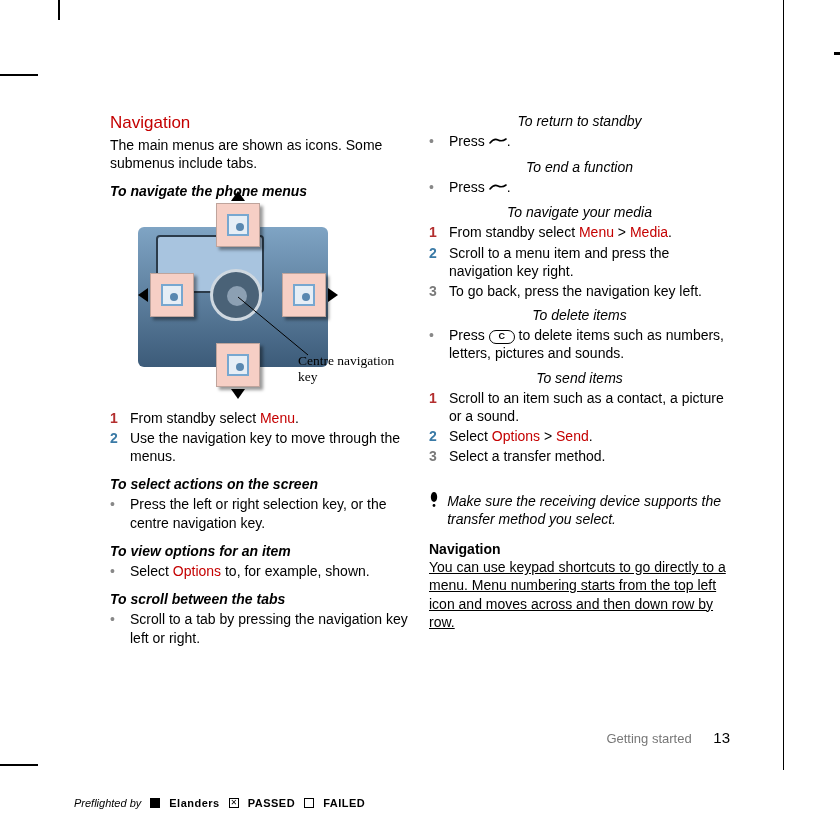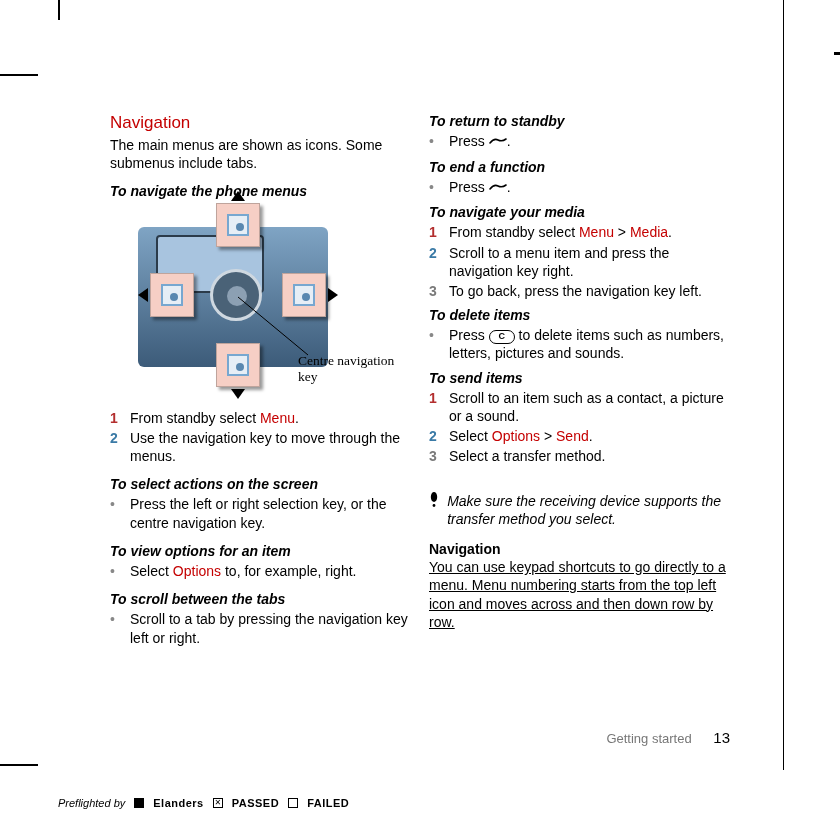--- a/index.html
+++ b/index.html
@@ -15,21 +15,21 @@
     position: absolute;
     left: 110px; top: 112px;
     width: 620px;
     display: flex;
     gap: 18px;
   }
   .col { width: 50%; }
   h2.section { color: #c40000; font-weight: normal; font-size: 17px; margin-bottom: 2px; }
   .intro { margin-bottom: 8px; }
   .subhead { font-style: italic; font-weight: bold; margin: 10px 0 2px 0; }
-  .subhead2 { font-style: italic; font-weight: bold; margin: 6px 0 2px 0; }
+  .subhead2 { font-style: italic; font-weight: normal; margin: 6px 0 2px 0; text-align: center; }
   .red { color: #c40000; }
   ol.steps, ul.bul { list-style: none; padding: 0; margin: 0; }
   ol.steps > li { display: flex; gap: 6px; margin-bottom: 2px; }
   ol.steps .num { font-weight: bold; min-width: 14px; }
   ol.steps .num1 { color:#b32e2e; }
   ol.steps .num2 { color:#3a7aa6; }
   ol.steps .num3 { color:#7a7a7a; }
   ul.bul > li { display: flex; gap: 6px; margin-bottom: 2px; }
   ul.bul .dot { color:#888; min-width: 14px; }
   .phonefig {
@@ -78,21 +78,21 @@
   .note { display:flex; gap:8px; margin-top:26px; font-style:italic; }
   .note .txt { }
   .shortcuts-h { font-weight:bold; margin-top:12px; }
   .footer {
     position:absolute; left:0; right:0; top:728px;
     text-align:right; padding-right:110px;
     font-size:13px; color:#777;
   }
   .footer .pn { color:#000; font-size:15px; margin-left:18px; }
   .preflight {
-    position:absolute; left:58px; top:796px;
+    position:absolute; left:74px; top:796px;
     font-size:11px; color:#000; font-style:italic;
     display:flex; align-items:center; gap:9px;
   }
   .preflight .brand { font-weight:bold; font-style:normal; letter-spacing:.5px;}
   .logo { width:10px; height:10px; background:#000; display:inline-block; }
   .chk { width:10px; height:10px; border:1.5px solid #000; display:inline-flex; align-items:center; justify-content:center; font-size:8px; font-style:normal;}
   .pflabel { font-style:normal; font-weight:bold; font-size:11px; letter-spacing:.5px;}
   .crop-tl-h { position:absolute; left:0; top:74px; width:38px; height:2px; background:#000;}
   .crop-tl-v { position:absolute; left:58px; top:0; width:2px; height:20px; background:#000;}
   .crop-bl-h { position:absolute; left:0; top:764px; width:38px; height:2px; background:#000;}
@@ -176,21 +176,21 @@
         <span class="dot">•</span>
         <span>Press the left or right selection key, or the centre navigation key.</span>
       </li>
     </ul>
 
     <div class="subhead">To view options for an item</div>
     <ul class="bul">
       <li>
         <span class="dot">•</span>
         <span>
-          <span>Select </span><span class="red">Options</span><span> to, for example, right.</span>
+          <span>Select </span><span class="red">Options</span><span> to, for example, shown.</span>
         </span>
       </li>
     </ul>
 
     <div class="subhead">To scroll between the tabs</div>
     <ul class="bul">
       <li>
         <span class="dot">•</span>
         <span>Scroll to a tab by pressing the navigation key left or right.</span>
       </li>

